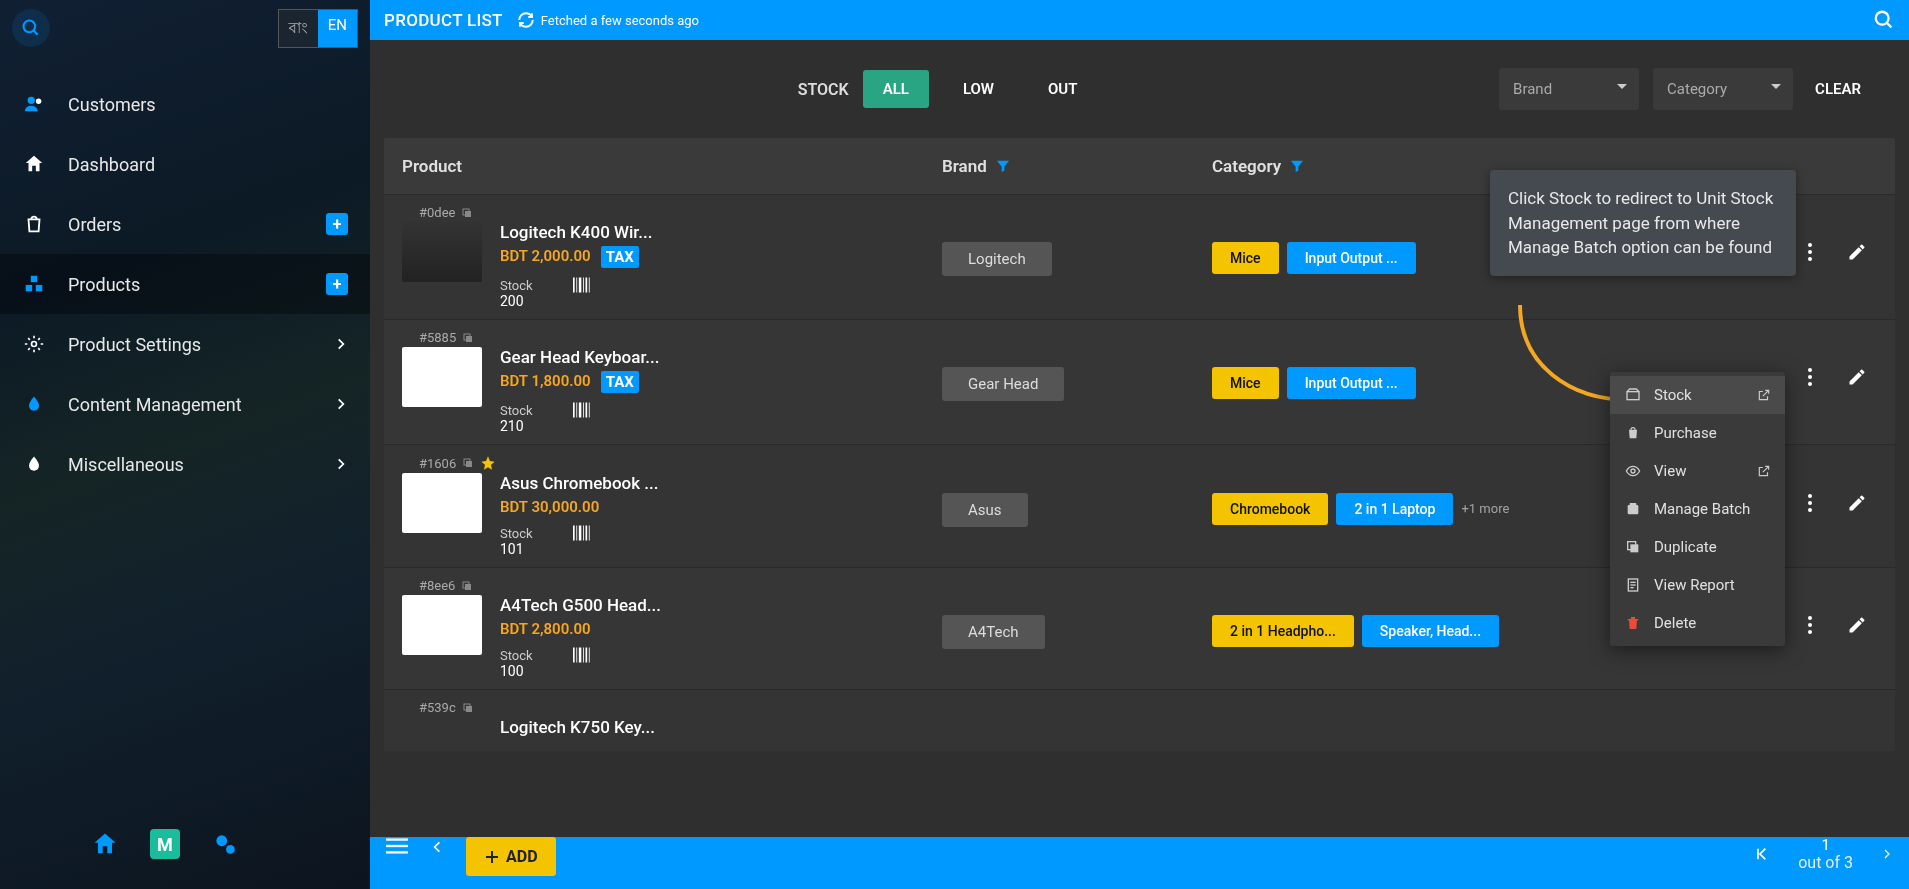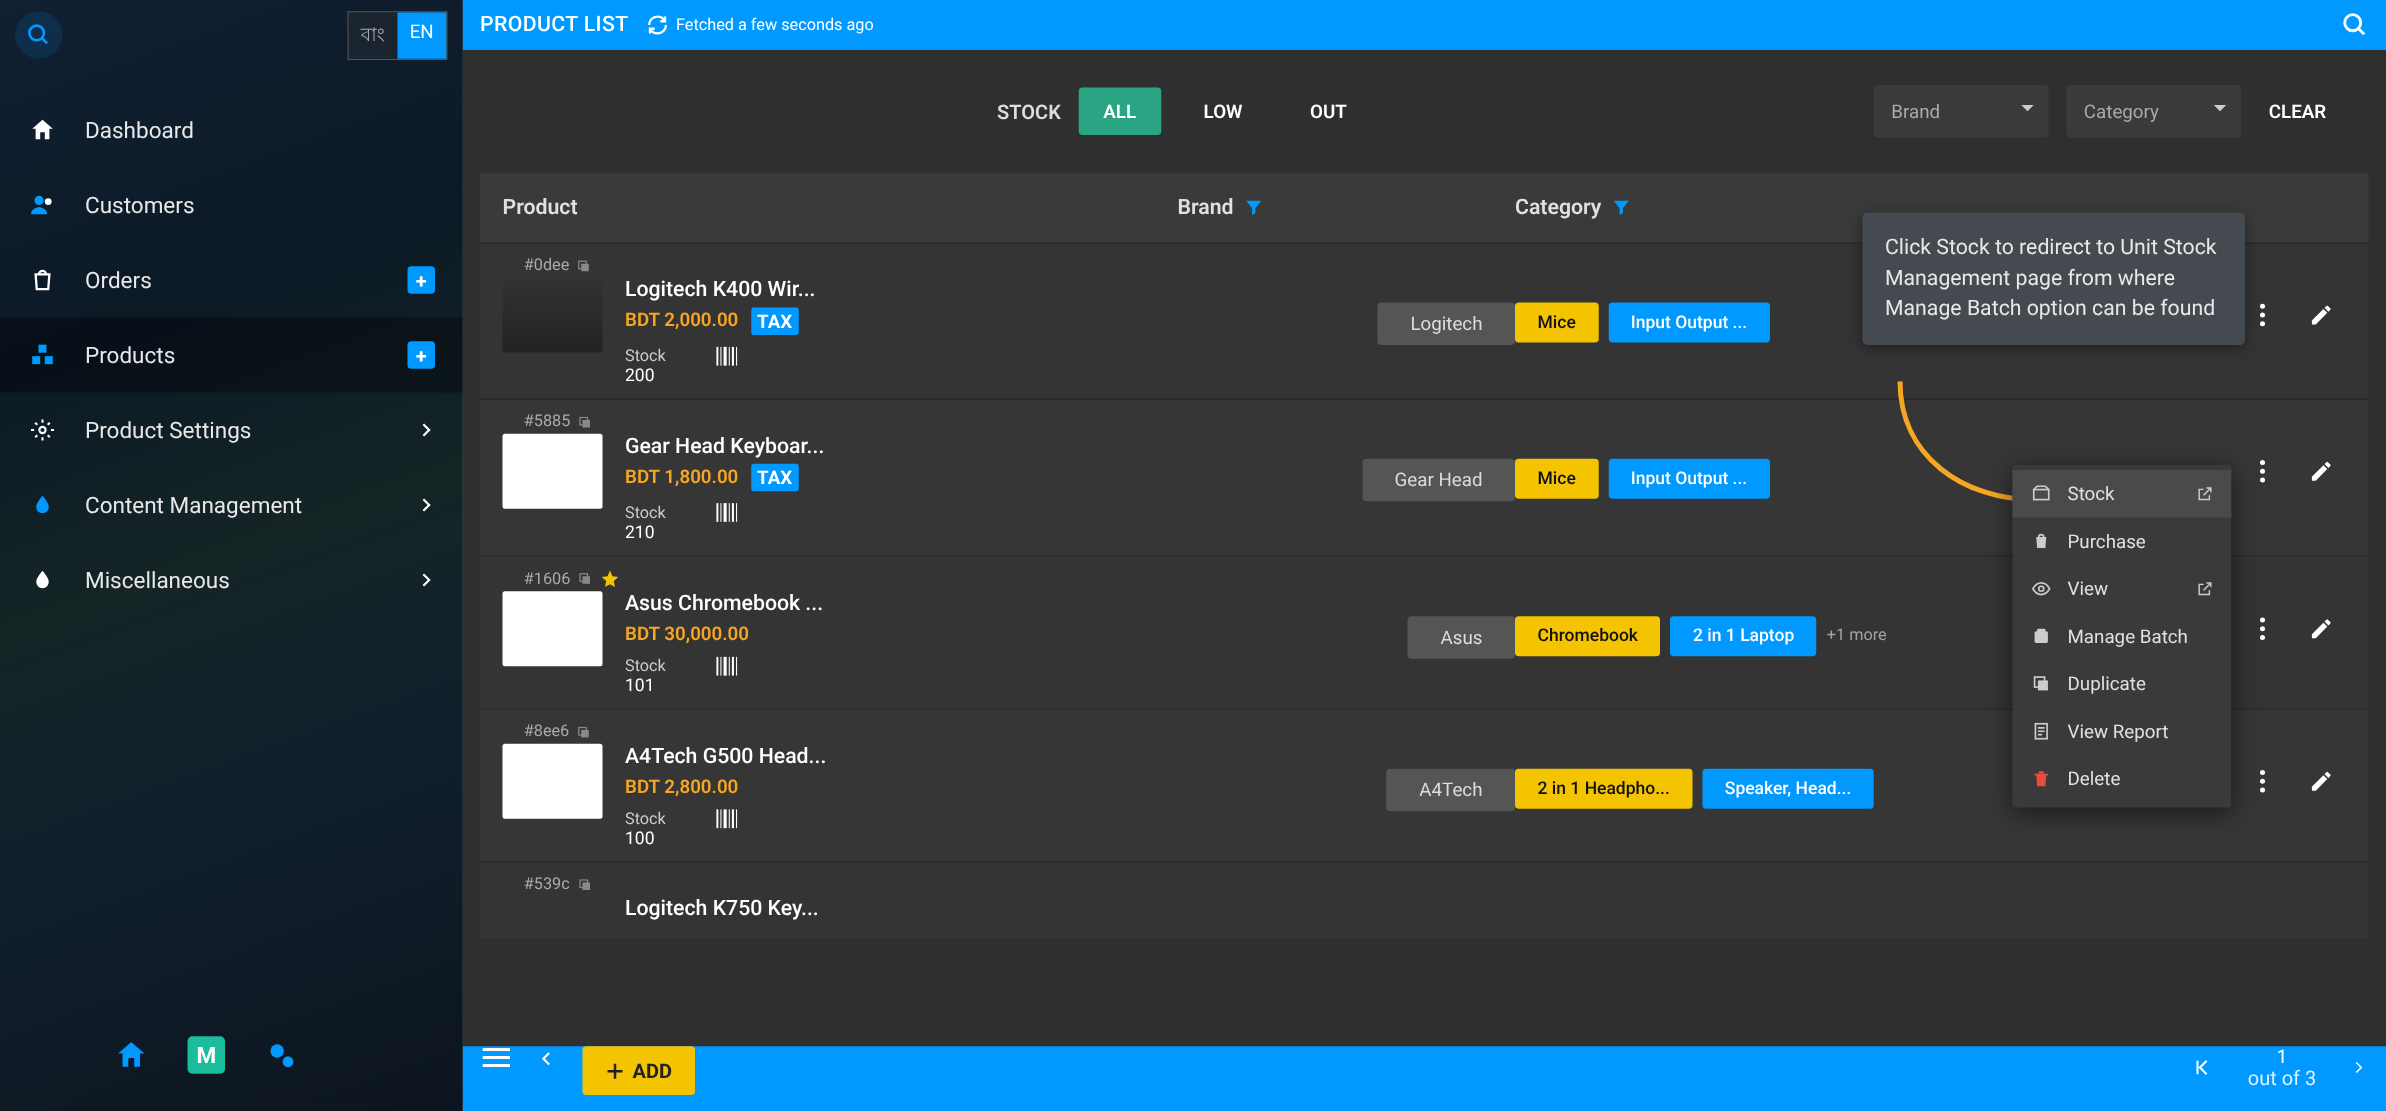--- a/index.html
+++ b/index.html
@@ -167,21 +167,21 @@
   display:flex; align-items:center; justify-content:center;
   color:#555; font-size:11px;
 }
 .pinfo { width: 442px; }
 .pname { font-size:17px; color:#fff; font-weight:500; margin-bottom:4px; white-space:nowrap; overflow:hidden; text-overflow:ellipsis; max-width: 190px; }
 .pprice { font-size:15px; color:#f5a623; font-weight:600; display:inline-block; }
 .tax-badge { display:inline-block; background:#0099ff; color:#fff; font-size:15px; font-weight:700; padding:2px 5px; border-radius:2px; margin-left:6px; vertical-align:middle;}
 .stocklbl { font-size:13px; color:#ccc; margin-top:6px; }
 .stockval { font-size:14px; color:#fff; }
 
-.brand-cell { width:270px; padding-top:20px;text-align:right; }
+.brand-cell { width:270px; padding-top:20px; }
 .brand-chip {
   display:inline-block;
   background:#555;
   color:#ddd;
   padding:8px 26px;
   border-radius:3px;
   font-size:15px;
 }
 .cat-cell { width:300px; padding-top:20px; display:flex; gap:8px; align-items:center; flex-wrap:wrap; }
 .cat-chip {
@@ -285,35 +285,35 @@
       </div>
       <div class="lang-toggle">
         <div class="lang-btn">বাং</div>
         <div class="lang-btn active">EN</div>
       </div>
     </div>
 
     <div class="nav">
       <div class="nav-item">
         <span class="nav-icon">
-          <svg width="22" height="22" viewBox="0 0 24 24" fill="#fff">
-              <path d="M12 3l9 8h-3v9h-4v-6h-4v6H6v-9H3z"></path>
-            </svg>
-        </span>
-        <span>Dashboard</span>
-      </div>
-      <div class="nav-item">
-        <span class="nav-icon">
           <svg width="22" height="22" viewBox="0 0 24 24" fill="#0099ff">
               <circle cx="9" cy="8" r="4"></circle>
               <path d="M2 20c0-4 4-6 7-6s7 2 7 6"></path>
               <circle cx="17" cy="9" r="3" fill="#fff"></circle>
             </svg>
         </span>
         <span>Customers</span>
+      </div>
+      <div class="nav-item">
+        <span class="nav-icon">
+          <svg width="22" height="22" viewBox="0 0 24 24" fill="#fff">
+              <path d="M12 3l9 8h-3v9h-4v-6h-4v6H6v-9H3z"></path>
+            </svg>
+        </span>
+        <span>Dashboard</span>
       </div>
       <div class="nav-item">
         <span class="nav-icon">
           <svg width="22" height="22" viewBox="0 0 24 24" fill="none" stroke="#fff" stroke-width="2">
               <path d="M6 7h12l-1 13H7z"></path>
               <path d="M9 7a3 3 0 016 0"></path>
             </svg>
         </span>
         <span>Orders</span>
         <span class="add-badge">+</span>

